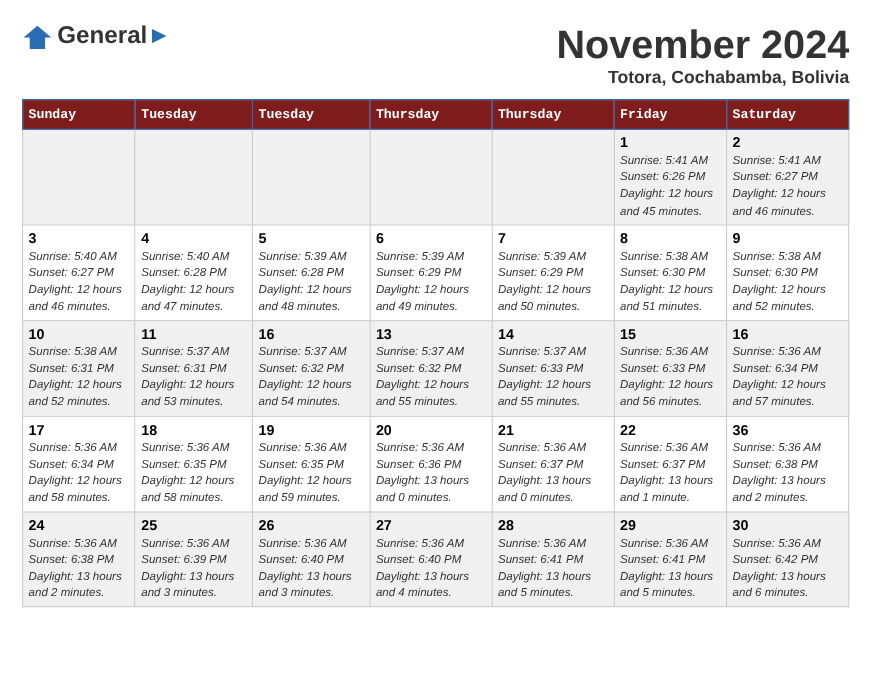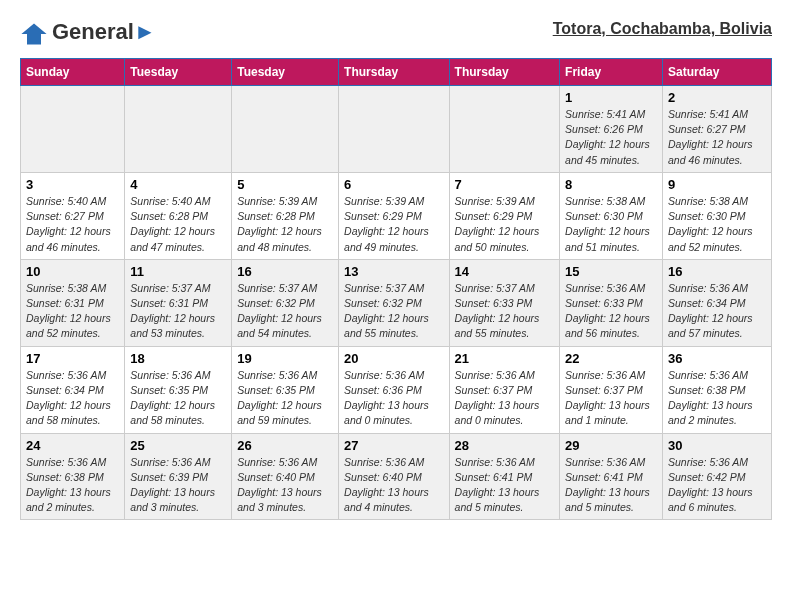--- a/index.html
+++ b/index.html
@@ -39,30 +39,30 @@
     }
     .month-title {
       font-size: 36px;
       font-weight: bold;
       color: #333;
     }
     .location-title {
       font-size: 16px;
       color: #333;
       font-weight: bold;
-      text-decoration: underline;
     }
     table {
       width: 100%;
       border-collapse: collapse;
       font-size: 11px;
     }
     thead tr {
-      background-color: #be185d;
+      background-color: #7f1d1d;
       color: white;
+      font-family: Liberation Mono, monospace;
     }
     thead th {
       padding: 6px 5px;
       text-align: left;
       font-size: 12px;
       font-weight: bold;
       border: 1px solid #2a6db5;
     }
     tbody tr {
       vertical-align: top;
@@ -101,20 +101,21 @@
 <div class="header">
   <div class="logo">
     <svg class="logo-icon" viewBox="0 0 40 40">
       <polygon points="20,5 38,20 30,20 30,35 10,35 10,20 2,20" fill="#2a6db5"></polygon>
     </svg>
     <div class="logo-text">
       <div>General<span>►</span></div>
     </div>
   </div>
   <div class="title-block">
+    <div class="month-title">November 2024</div>
     <div class="location-title">Totora, Cochabamba, Bolivia</div>
   </div>
 </div>
 
 <table>
   <thead>
     <tr>
     <th>Sunday</th>
         <th>Tuesday</th>
         <th>Tuesday</th>

